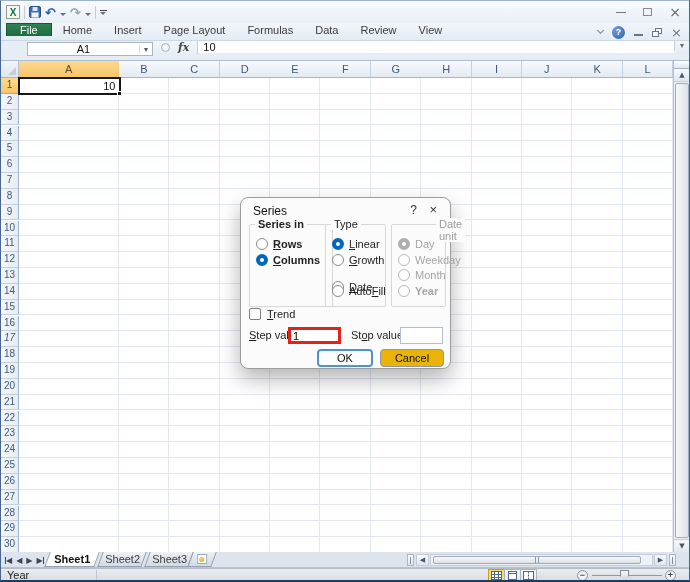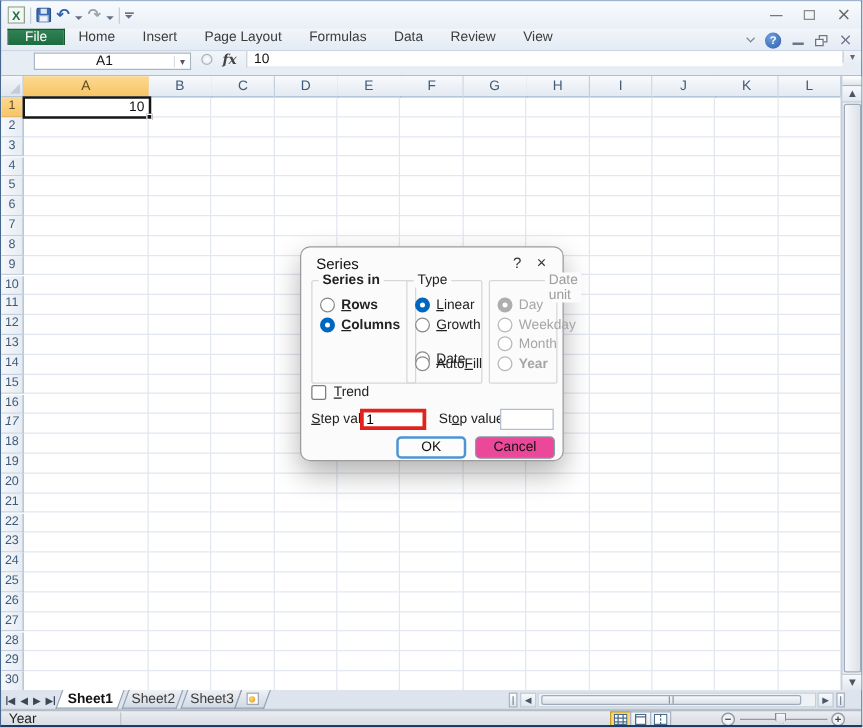--- a/index.html
+++ b/index.html
@@ -151,21 +151,21 @@
   .cbx{width:12px;height:12px;border:1px solid #7d7d7d;border-radius:2px;background:#fff;}
   .dlabel{position:absolute;line-height:17px;color:#222;}
   .steplbl{left:8px;top:129px;} .stoplbl{left:110px;top:129px;}
   .stepinput{position:absolute;left:47px;top:129px;width:53px;height:17px;border:3px solid #e0231d;
              background:#fff;font:11px "Liberation Sans",sans-serif;padding:0 0 0 2px;outline:none;}
   .stopinput{position:absolute;left:159px;top:129px;width:43px;height:17px;border:1px solid #b3bfcc;
              background:#fff;font:11px "Liberation Sans",sans-serif;padding:0 0 0 2px;outline:none;}
   .okbtn{position:absolute;left:76px;top:151px;width:56px;height:18px;border:2px solid #4e94d4;border-radius:4px;
          background:#fcfcfc;font:11px "Liberation Sans",sans-serif;color:#111;padding:0;}
   .cancelbtn{position:absolute;left:139px;top:151px;width:64px;height:18px;border:1px solid #8b98a7;border-radius:4px;
-         background:#ec4899;font:11px "Liberation Sans",sans-serif;color:#111;padding:0;}
+         background:#eab308;font:11px "Liberation Sans",sans-serif;color:#111;padding:0;}
 </style>
 </head>
 <body>
 
 <div class="win">
 
   <div class="titlebar">
     <div class="qat">
       <span class="xlogo">
         <svg width="14" height="14">

